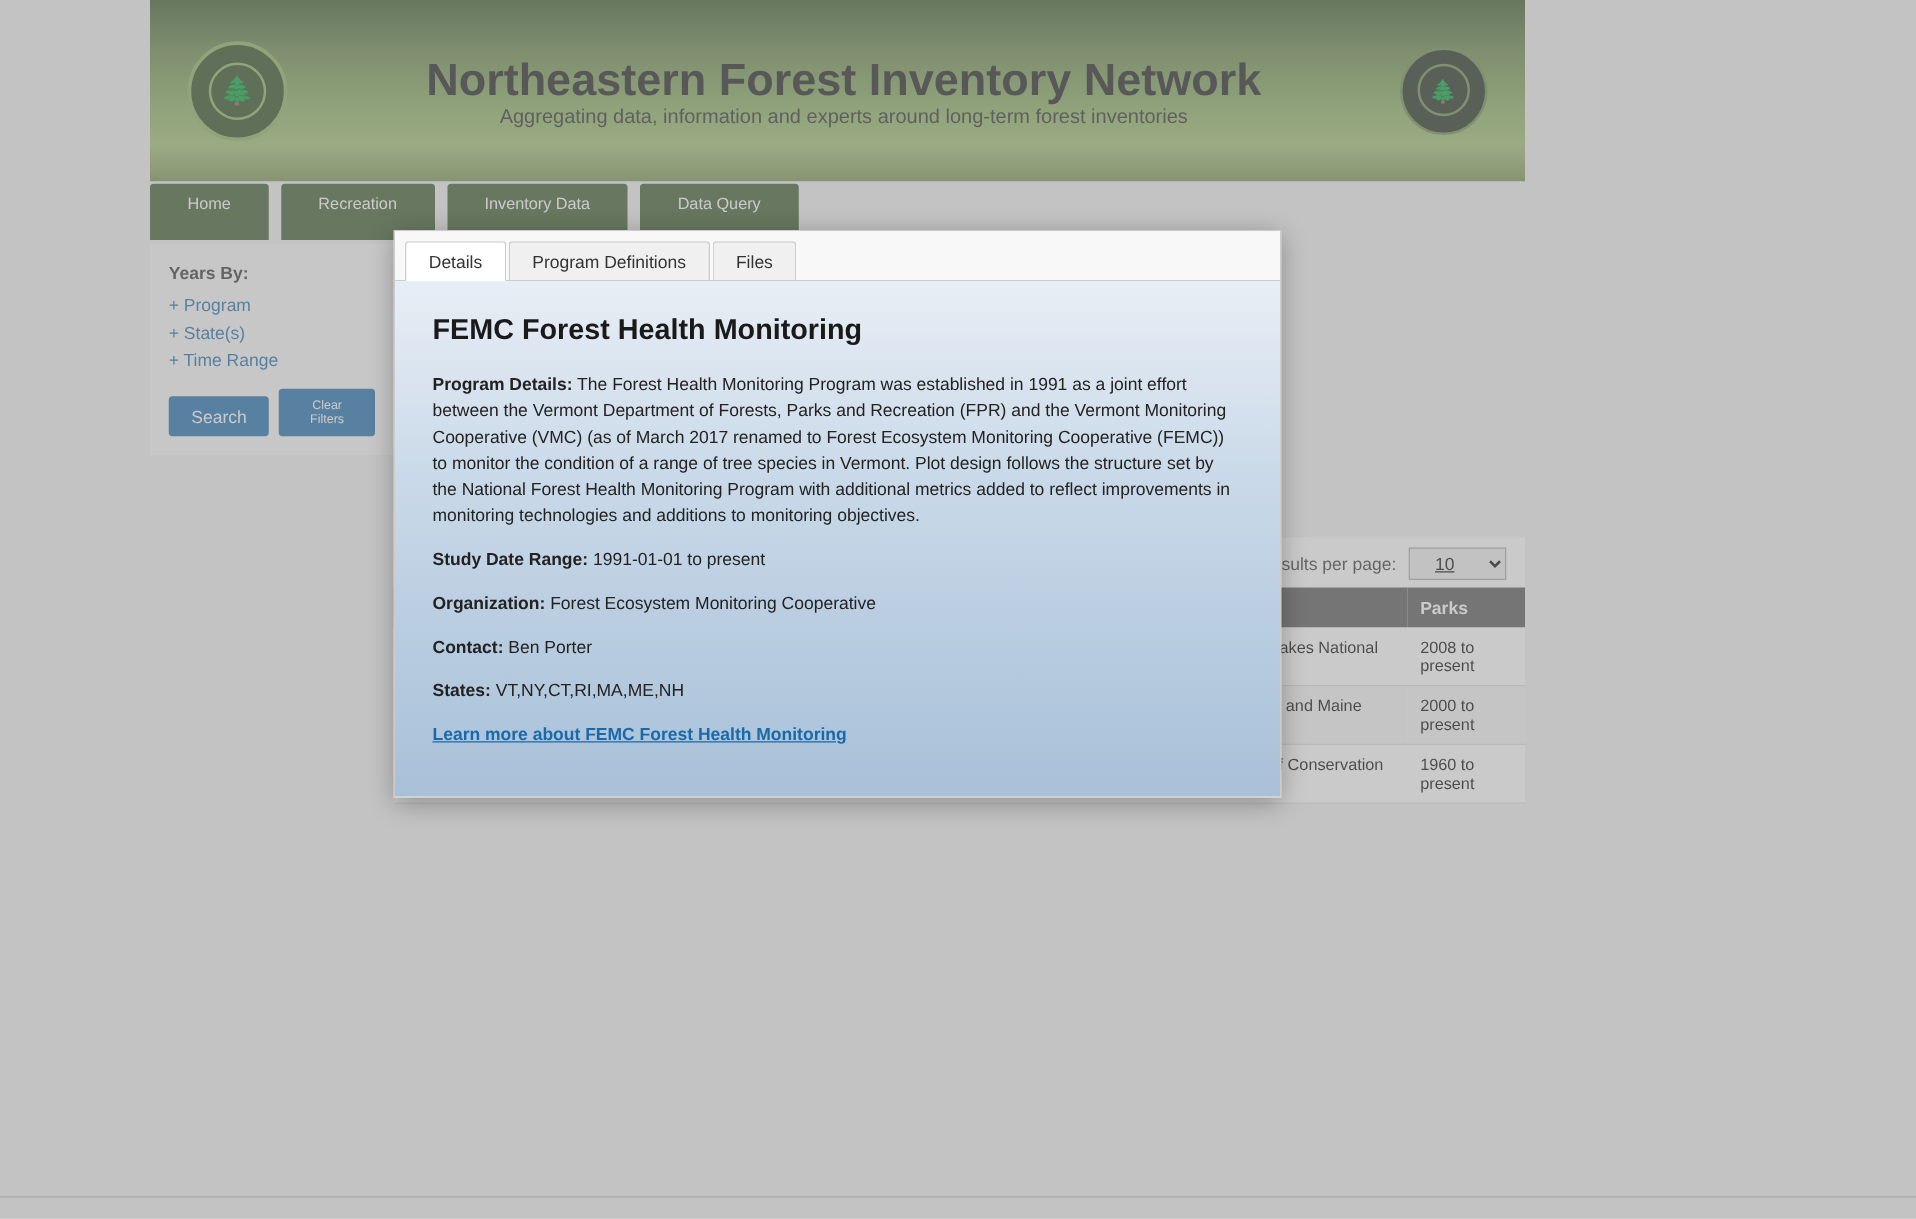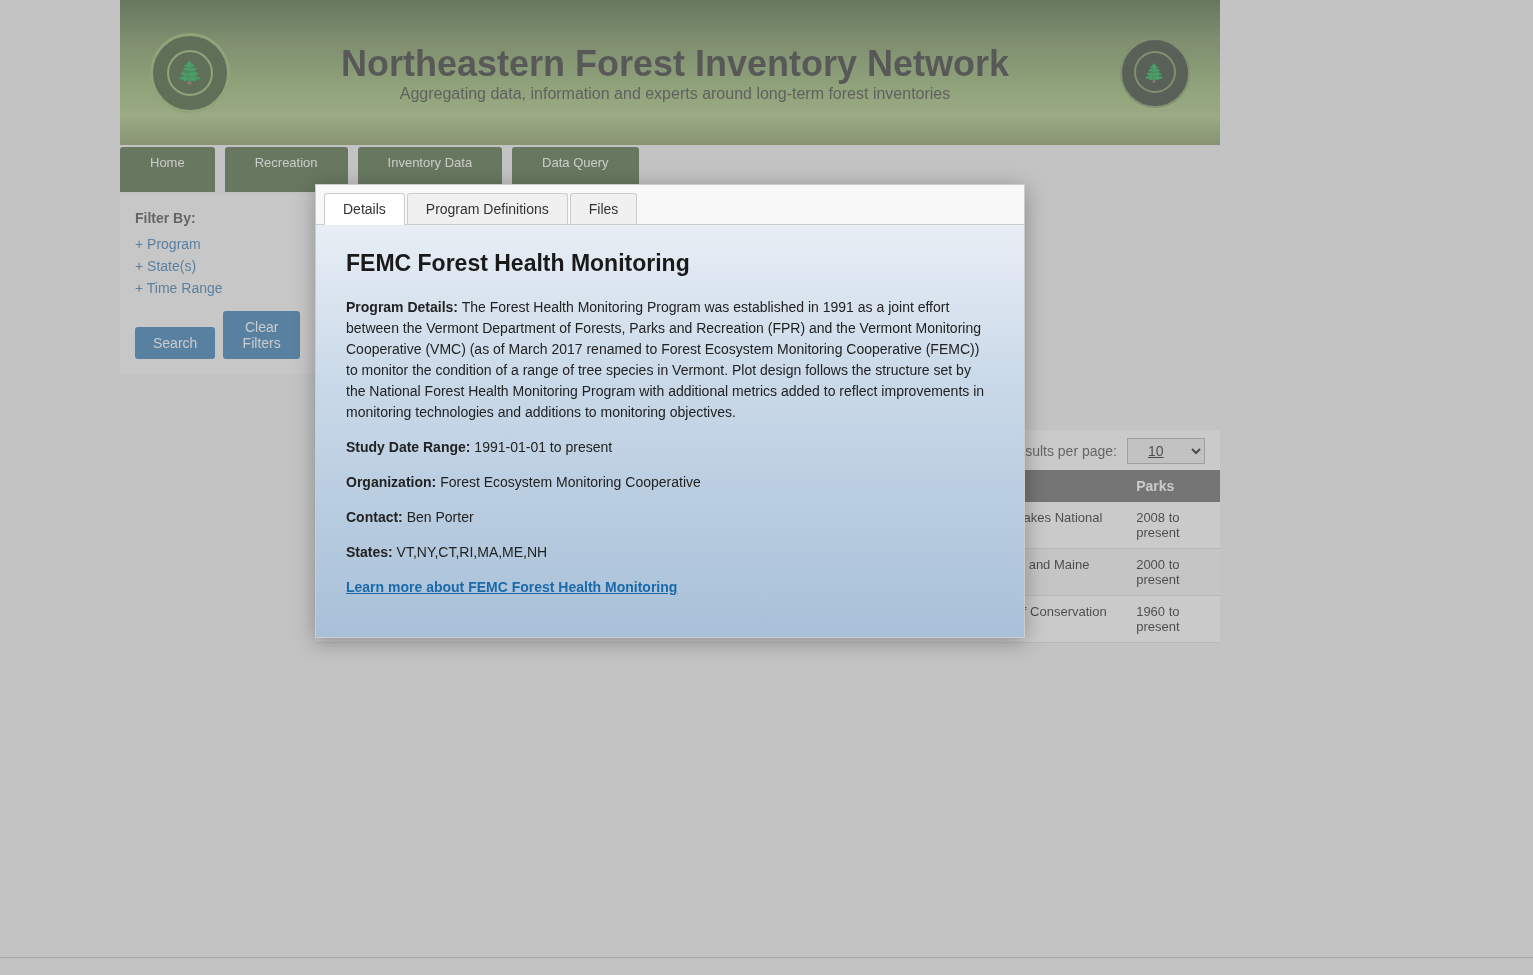--- a/index.html
+++ b/index.html
@@ -122,21 +122,21 @@
       cursor: pointer;
       font-size: 14px;
     }
     .btn-clear {
       background: #1a6aaa;
       color: white;
       border: none;
       padding: 8px 18px;
       border-radius: 3px;
       cursor: pointer;
-      font-size: 14px;
+      font-size: 10px;
     }
 
     
     .results-meta {
       display: flex;
       justify-content: flex-end;
       align-items: center;
       padding: 8px 15px;
       gap: 10px;
       background: white;
@@ -292,21 +292,21 @@
 </div>
 
 <div class="nav-bar">
   <div class="nav-item">Home</div>
   <div class="nav-item">Recreation</div>
   <div class="nav-item">Inventory Data</div>
   <div class="nav-item">Data Query</div>
 </div>
 
 <div class="sidebar">
-  <div class="filter-title">Filter By:</div>
+  <div class="filter-title">Years By:</div>
   <div class="filter-item">Program</div>
   <div class="filter-item">State(s)</div>
   <div class="filter-item">Time Range</div>
   <div class="sidebar-buttons">
     <button class="btn-search">Search</button>
     <button class="btn-clear">Clear Filters</button>
   </div>
 </div>
 
 <div class="results-meta">

